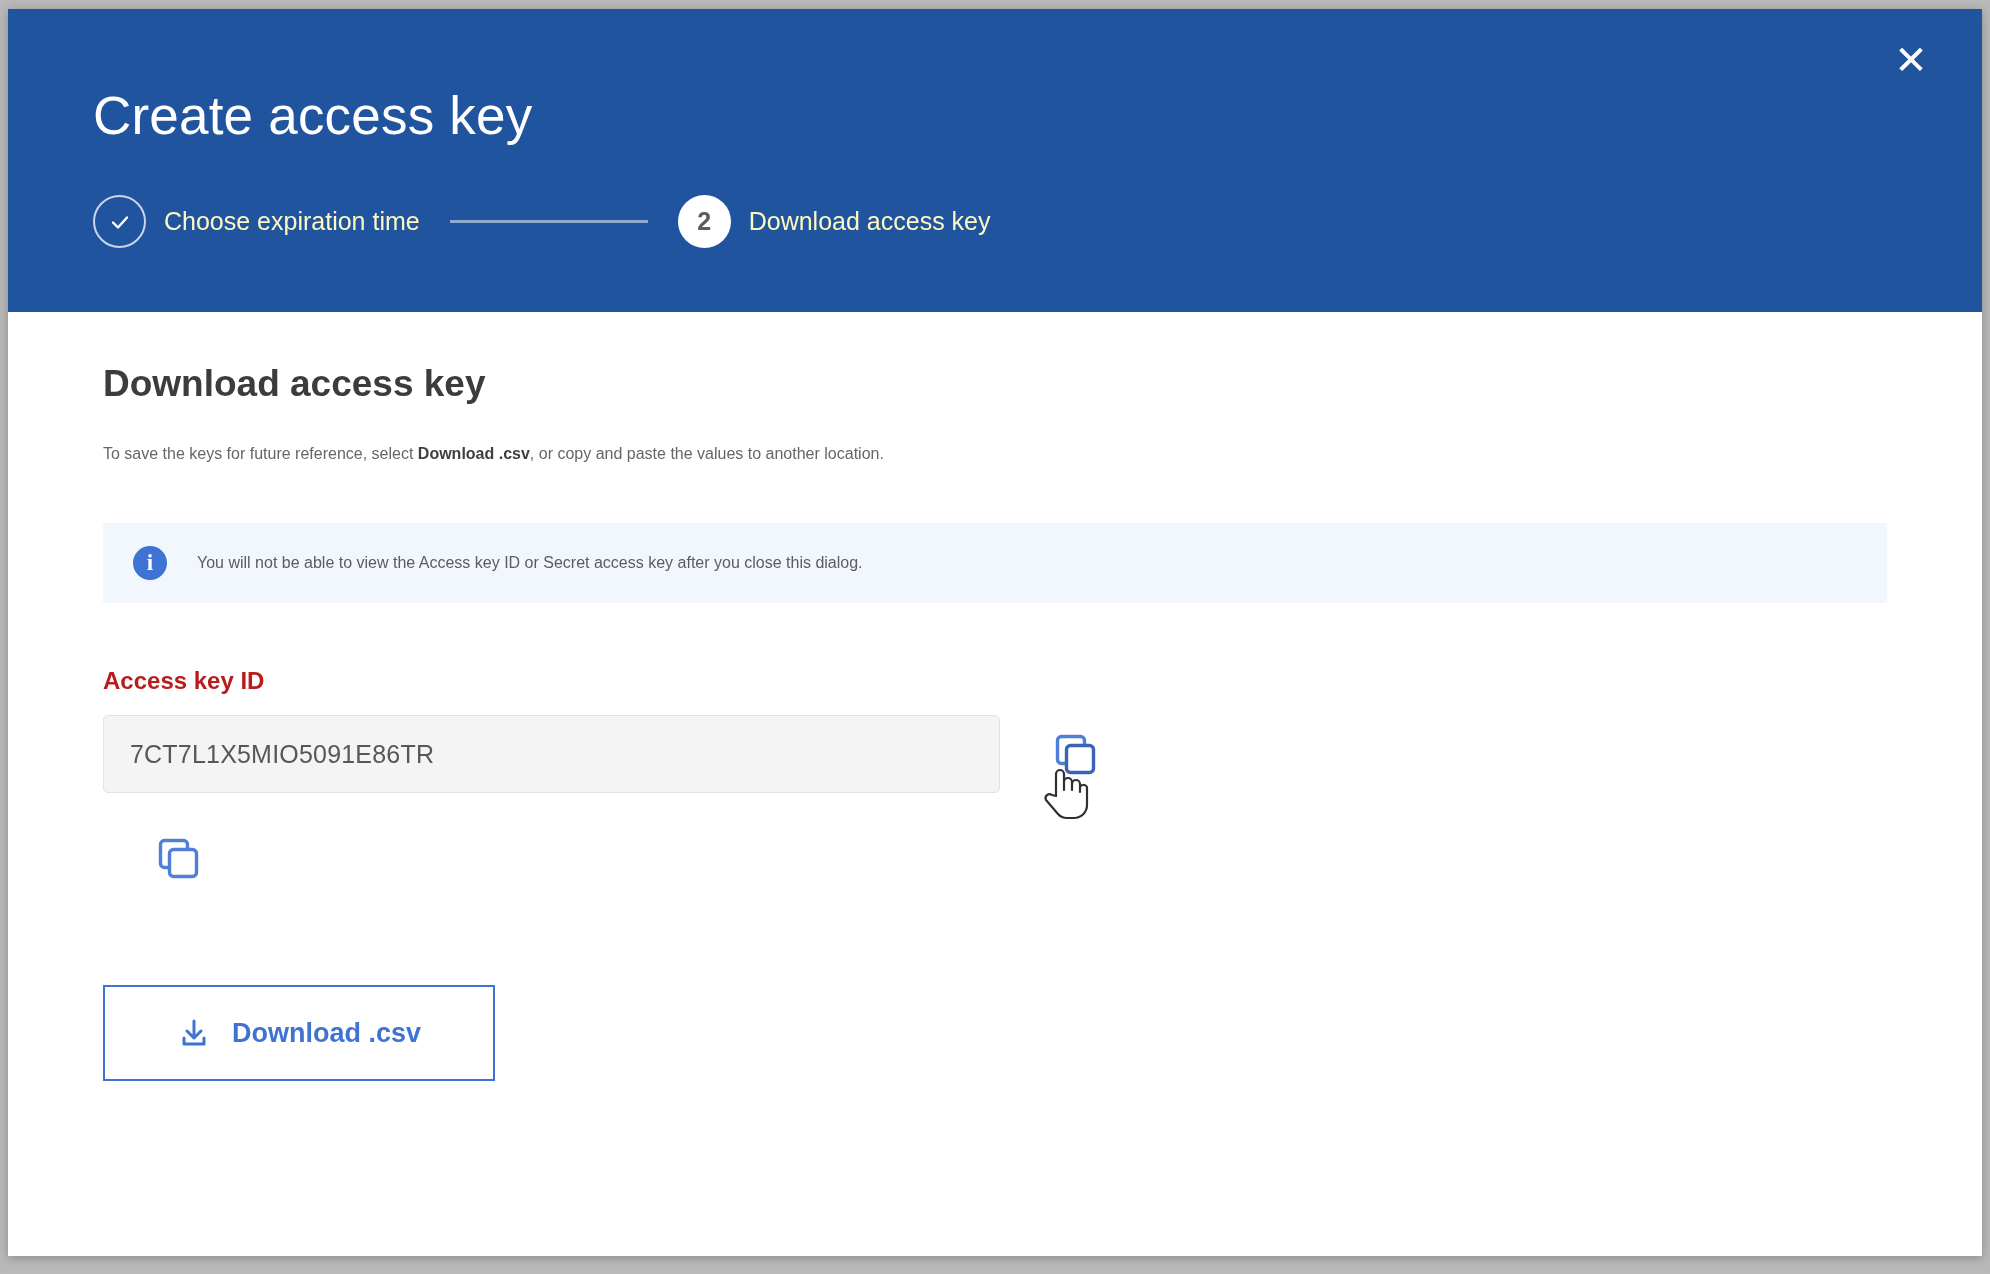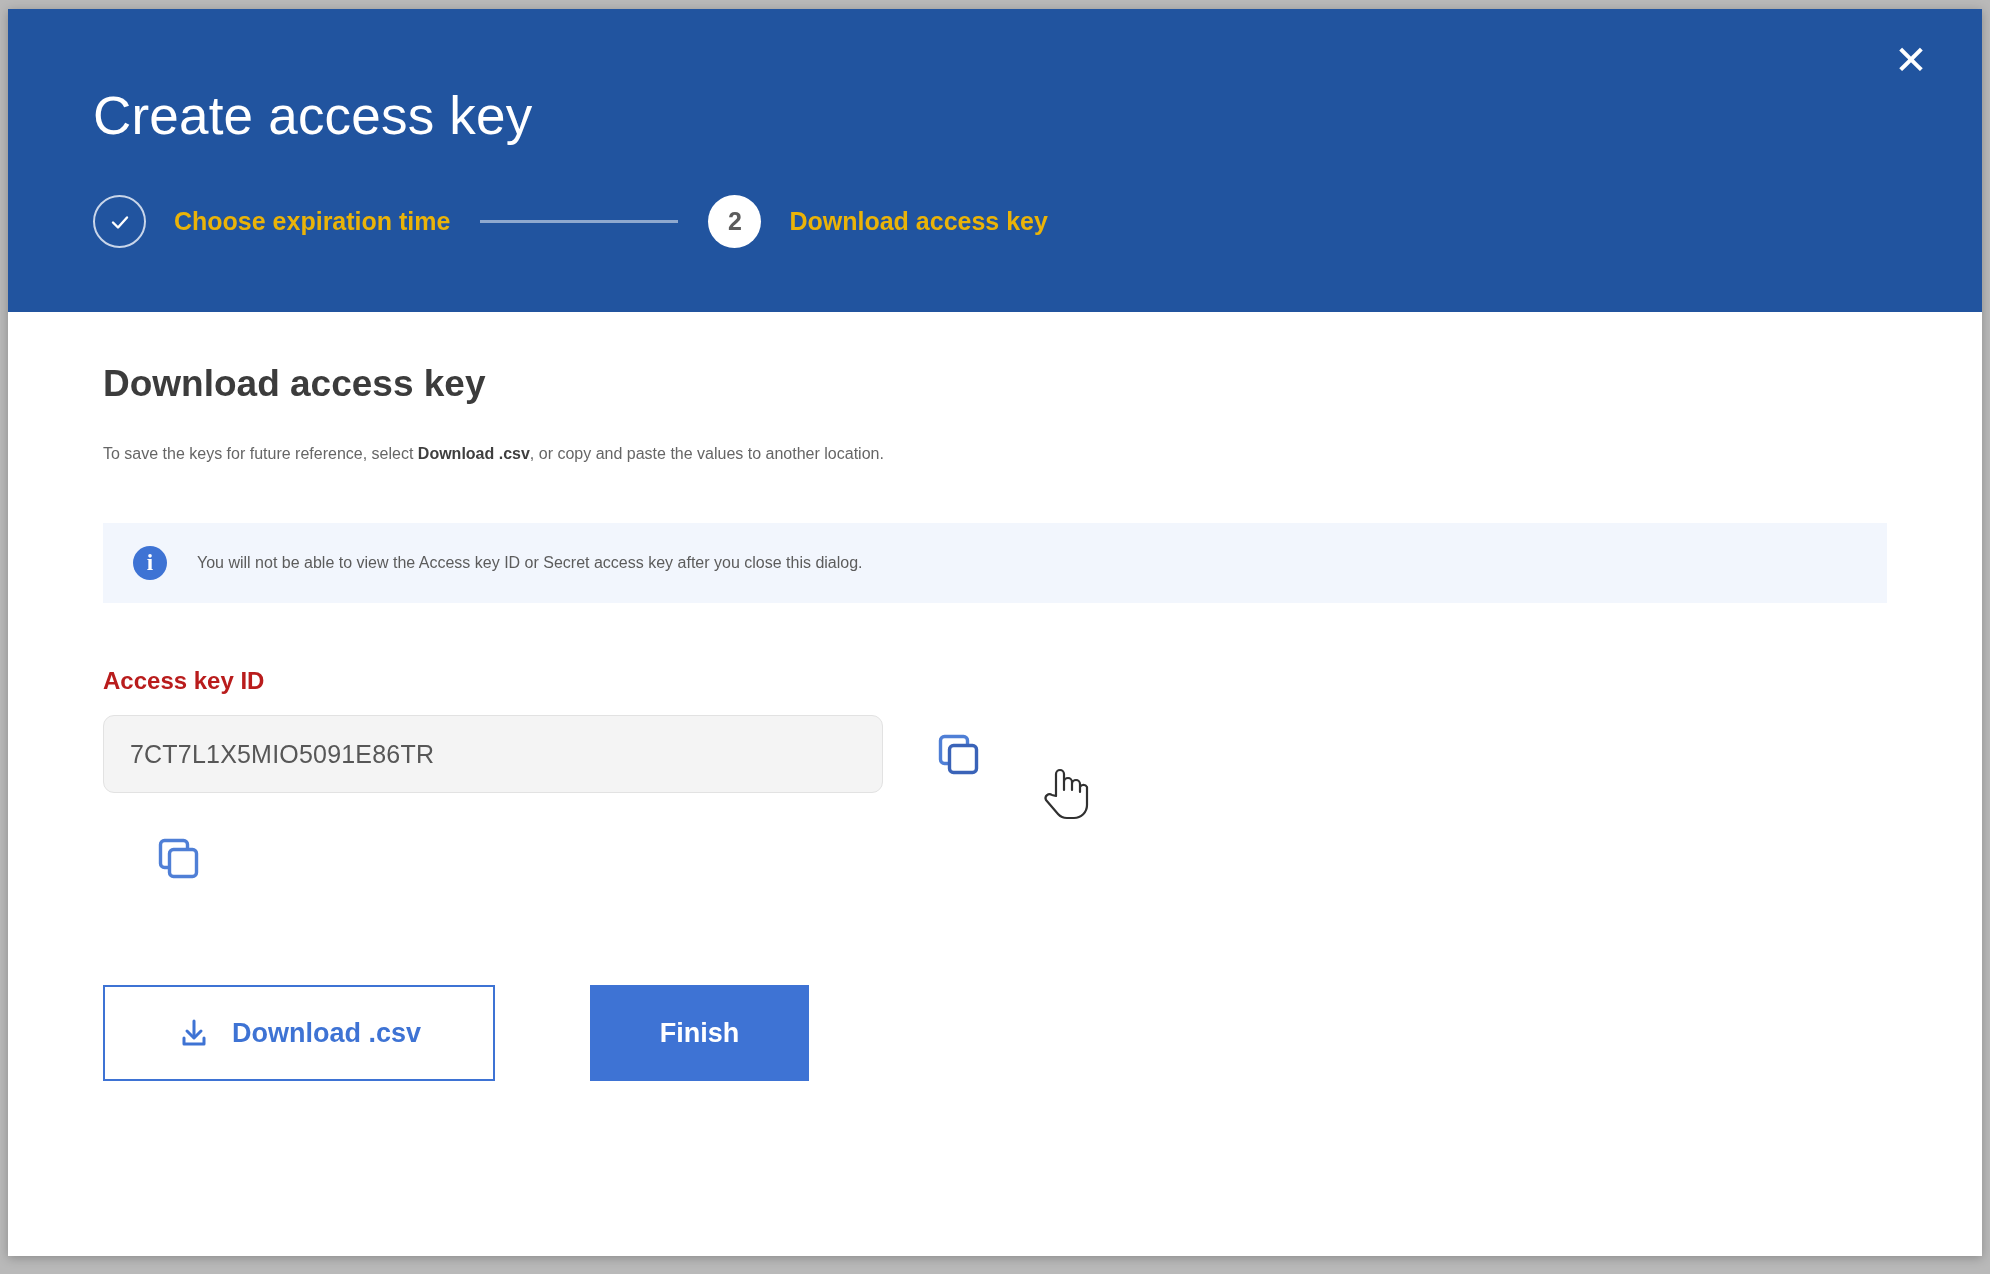--- a/index.html
+++ b/index.html
@@ -88,24 +88,24 @@
     border: 2.5px solid #c9d6ea;
     color: #ffffff;
   }
   .step-marker.current {
     background: #ffffff;
     color: #5c5c5c;
     font-size: 25px;
     font-weight: 600;
   }
   .step-label {
-    color: #eab308;
+    color: #fef9c3;
     font-size: 25px;
-    font-weight: 700;
-    margin-left: 28px;
+    font-weight: 400;
+    margin-left: 18px;
     white-space: nowrap;
   }
   .step-connector {
     width: 198px;
     height: 3px;
     background: #8fa9cf;
     margin: 0 30px;
     flex: 0 0 auto;
   }
 
@@ -169,26 +169,26 @@
     font-size: 24px;
     font-weight: 700;
     color: #b91c1c;
     margin-bottom: 20px;
   }
   .field-row {
     display: flex;
     align-items: center;
   }
   .field-input {
-    width: 780px;
+    width: 897px;
     height: 78px;
     box-sizing: border-box;
     background: #f4f4f4;
     border: 1.5px solid #e2e2e2;
-    border-radius: 11px;
+    border-radius: 5px;
     display: flex;
     align-items: center;
     padding: 0 26px;
     font-size: 25px;
     color: #575757;
     letter-spacing: 0.2px;
     white-space: nowrap;
     overflow: hidden;
   }
   .copy-btn {
@@ -317,23 +317,20 @@
         <span class="dl-icon">
           <svg width="34" height="34" viewBox="0 0 34 34" aria-hidden="true">
             <line x1="17" y1="5" x2="17" y2="21" stroke="#3e73d4" stroke-width="3" stroke-linecap="round"></line>
             <polyline points="10,15 17,22 24,15" fill="none" stroke="#3e73d4" stroke-width="3" stroke-linecap="round" stroke-linejoin="round"></polyline>
             <polyline points="7,22 7,28 27,28 27,22" fill="none" stroke="#3e73d4" stroke-width="3" stroke-linecap="round" stroke-linejoin="round"></polyline>
           </svg>
         </span>
         <span>Download .csv</span>
       </div>
 
-      <div class="btn btn-finish">
-        <span>Finish</span>
-      </div>
     </div>
 
   </div>
 </div>
 
 <div class="cursor">
   <svg width="46" height="62" viewBox="0 0 46 62" aria-hidden="true">
     <path d="M13,36 L13,14 a4,4 0 0 1 8,0 L21,30 L21,22 a4,4 0 0 1 8,0 L29,30
              L29,24 a4,4 0 0 1 8,0 L37,32 L37,27 a4,4 0 0 1 7,0 L44,45
              a13,13 0 0 1 -13,13 L24,58 a12,12 0 0 1 -9,-4 L3,40 a4,4 0 0 1 6,-5 Z" fill="#ffffff" stroke="#303030" stroke-width="2.2" stroke-linejoin="round"></path>

